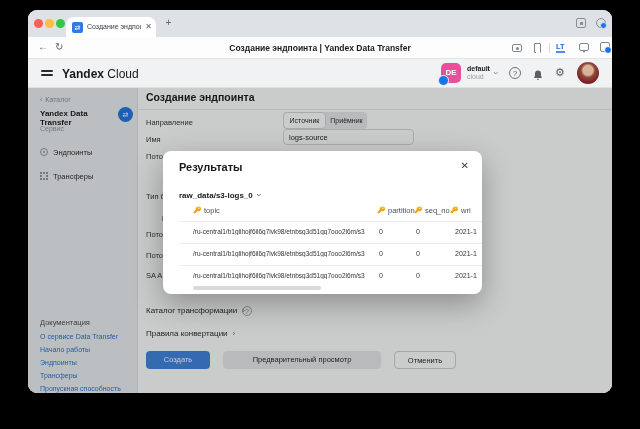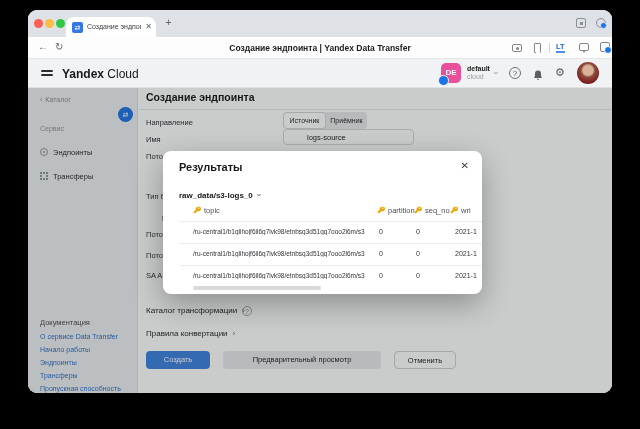--- a/index.html
+++ b/index.html
@@ -118,21 +118,21 @@
   #m-title { left:7px; top:3px; font-size:10.5px; font-weight:bold; color:#17181a; }
   #m-div { left:0; top:21px; right:0; height:1px; background:#e7e7e7; }
   .flabel { left:7px; font-size:7.5px; color:#31343a; }
   #lb-dir { top:30px; }
   #seg { left:144px; top:24px; width:84px; height:17px; background:#e9eaec; border-radius:4px;
          display:flex; }
   .segopt { flex:1; font-size:7px; color:#2a2b2d; text-align:center; line-height:17px; border-radius:4px; }
   .segopt.on { background:#fff; border:1px solid #d3d5d8; line-height:15px; }
   #lb-name { top:47px; }
   #name-input { left:144px; top:41px; width:131px; height:16px; border:1px solid #d5d7d9; border-radius:4px;
-                background:#fff; font-size:7.5px; color:#222; padding:0 23px;
+                background:#fff; font-size:7.5px; color:#222; padding:0 5px;
                 font-family:"Liberation Sans", sans-serif; }
   .frag { left:7px; font-size:7.5px; color:#31343a; white-space:nowrap; width:18px; overflow:hidden; }
   #fr0{top:64px} #fr1{top:104px} #fr2{top:126px; font-weight:bold; font-size:8px; width:22px;padding-left:16px;}
   #fr3{top:142px} #fr4{top:163px} #fr5{top:183px}
   .ruleline { left:7px; font-size:8px; color:#25272b; }
   #rule1 { top:218px; } #rule2 { top:241px; }
   .ruleline .rc { display:inline-block; transform:rotate(0deg); color:#6d7176; margin-left:5px; }
   .rc::before { content:"›"; }
   #rule-help { left:103px; top:218px; width:10px; height:10px; border:1px solid #a3a7ab; border-radius:50%;
                color:#8a8e92; font-size:7px; line-height:9px; text-align:center; }
@@ -210,20 +210,21 @@
       <svg width="12" height="12" viewBox="0 0 16 16">
           <path d="M8 2a4 4 0 0 0-4 4v3l-1 2v1h10v-1l-1-2V6a4 4 0 0 0-4-4zm-1.5 11a1.5 1.5 0 0 0 3 0z" fill="#5c6065"></path>
         </svg>
     </span>
     <span class="abs" id="gear-ic"></span>
     <span class="abs" id="avatar"></span>
   </div>
 
   <div class="abs" id="sidebar">
     <span class="abs" id="crumb"><span class="lt">‹</span><span>Каталог</span></span>
+    <span class="abs" id="svc-title">Yandex Data Transfer</span>
     <span class="abs" id="svc-ic">⇄</span>
     <span class="abs" id="svc-sub">Сервис</span>
     <span class="abs side-item" id="it1"><span class="ep-ic"></span><span>Эндпоинты</span></span>
     <span class="abs side-item" id="it2"><span class="tr-ic"></span><span>Трансферы</span></span>
     <span class="abs" id="docs-title">Документация</span>
     <span class="abs doc-link" id="dl0">О сервисе Data Transfer</span>
     <span class="abs doc-link" id="dl1">Начало работы</span>
     <span class="abs doc-link" id="dl2">Эндпоинты</span>
     <span class="abs doc-link" id="dl3">Трансферы</span>
     <span class="abs doc-link" id="dl4">Пропускная способность</span>

